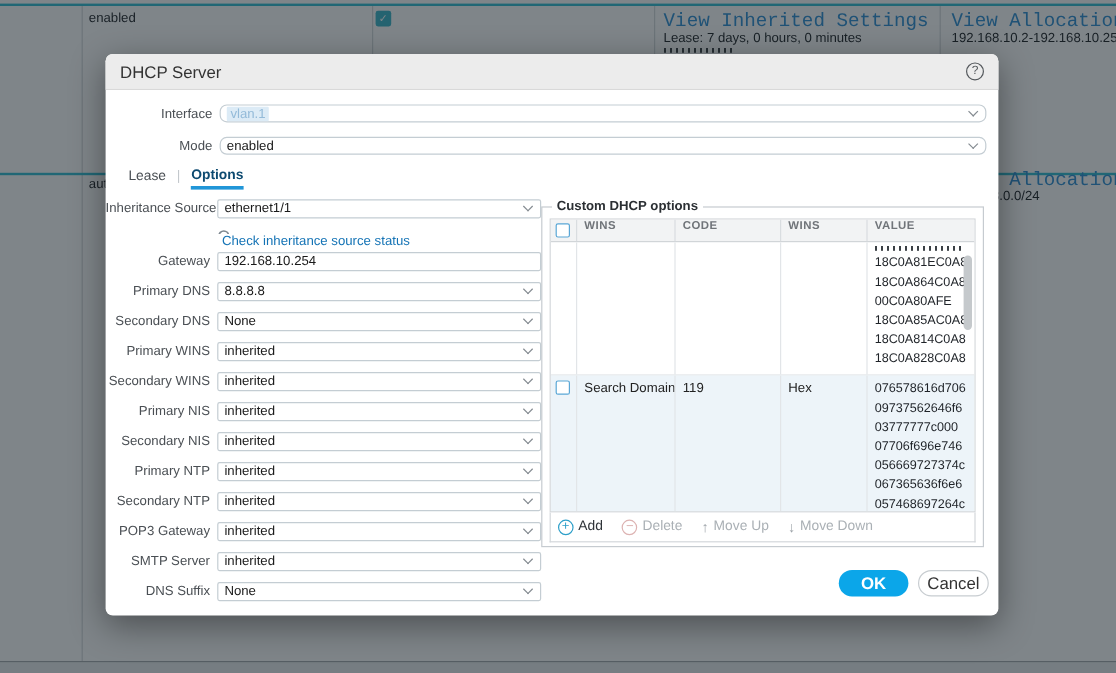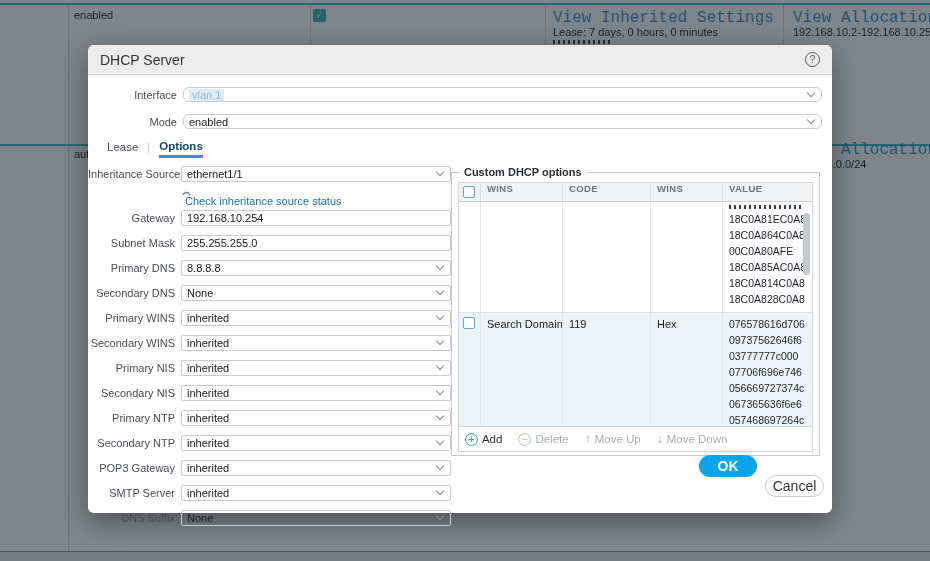--- a/index.html
+++ b/index.html
@@ -88,21 +88,21 @@
   .circ.del { border:1.3px solid #ddb3b2; color:#ddb3b2; }
   .tbtn.add-btn { color:#2f3338; }
   .tbtn.disabled { color:#aab0b5; }
   .arrow { color:#9fa5aa; font-size:12px; }
 
   .dlg-actions { position:absolute; left:0; right:0; bottom:16px; display:flex; justify-content:flex-end;
                  gap:8px; padding-right:8px; }
   .btn { height:22px; border-radius:11px; font-size:14px; display:flex; align-items:center;
          justify-content:center; cursor:pointer; }
   .btn-ok { width:58px; background:#0ba6e9; color:#fff; font-weight:bold; }
-  .btn-cancel { width:59px; background:#fff; border:1px solid #c8cdd1; color:#333;margin-top:20px; }
+  .btn-cancel { width:59px; background:#fff; border:1px solid #c8cdd1; color:#333; }
 </style>
 </head>
 <body>
 
 <div class="bg-page">
   <div class="bg-teal-line" style="top:3px;"></div>
 
   <div class="bg-divider" style="left:68px; top:5px; height:546px;"></div>
   <div class="bg-divider" style="left:310px; top:5px; height:140px;"></div>
   <div class="bg-divider" style="left:545px; top:5px; height:140px;"></div>
@@ -177,26 +177,20 @@
         <span class="inh-link">Check inheritance source status</span>
       </div>
 
       <div class="frow">
         <div class="flabel">Gateway</div>
         <div class="fbox">
           <span>192.168.10.254</span>
         </div>
       </div>
 
-      <div class="frow">
-        <div class="flabel">Subnet Mask</div>
-        <div class="fbox">
-          <span>255.255.255.0</span>
-        </div>
-      </div>
 
       <div class="frow">
         <div class="flabel">Primary DNS</div>
         <div class="fbox fsel">
           <span>8.8.8.8</span>
           <span class="chev"></span>
         </div>
       </div>
 
       <div class="frow">

